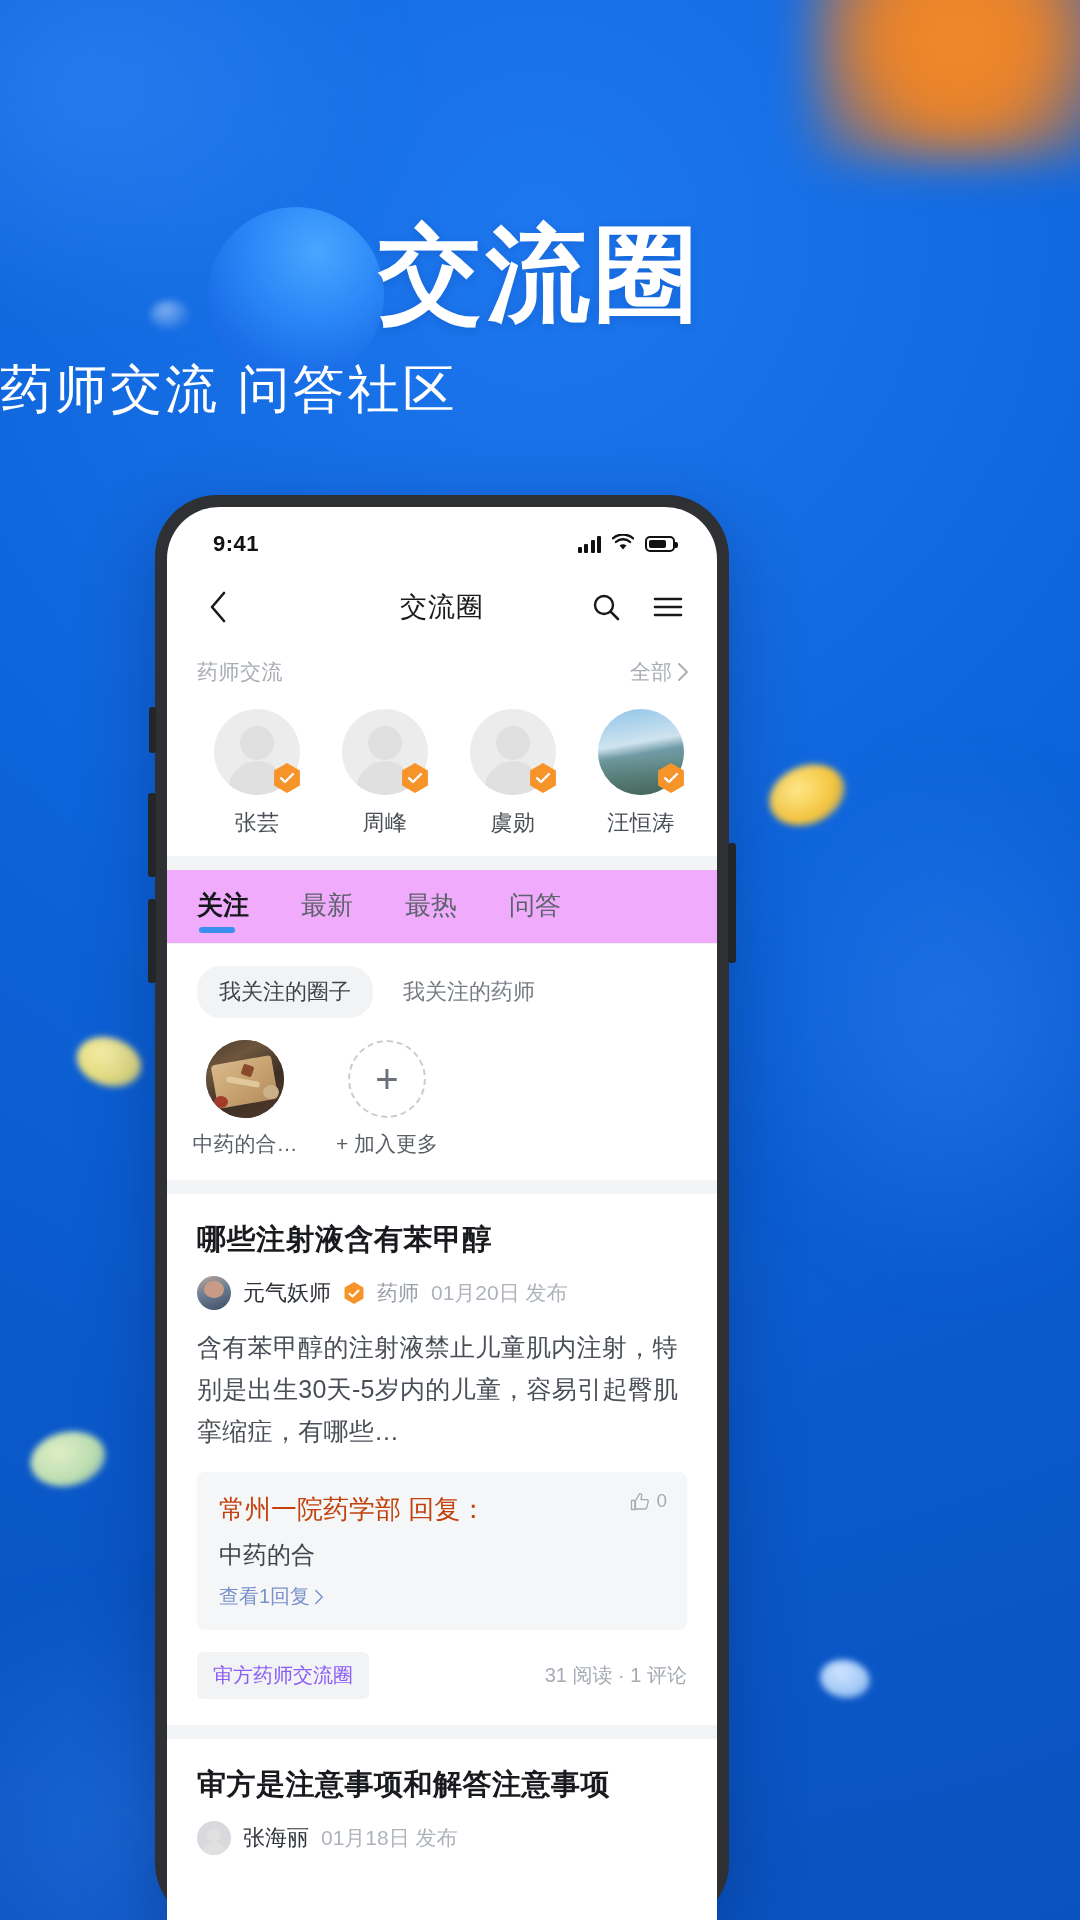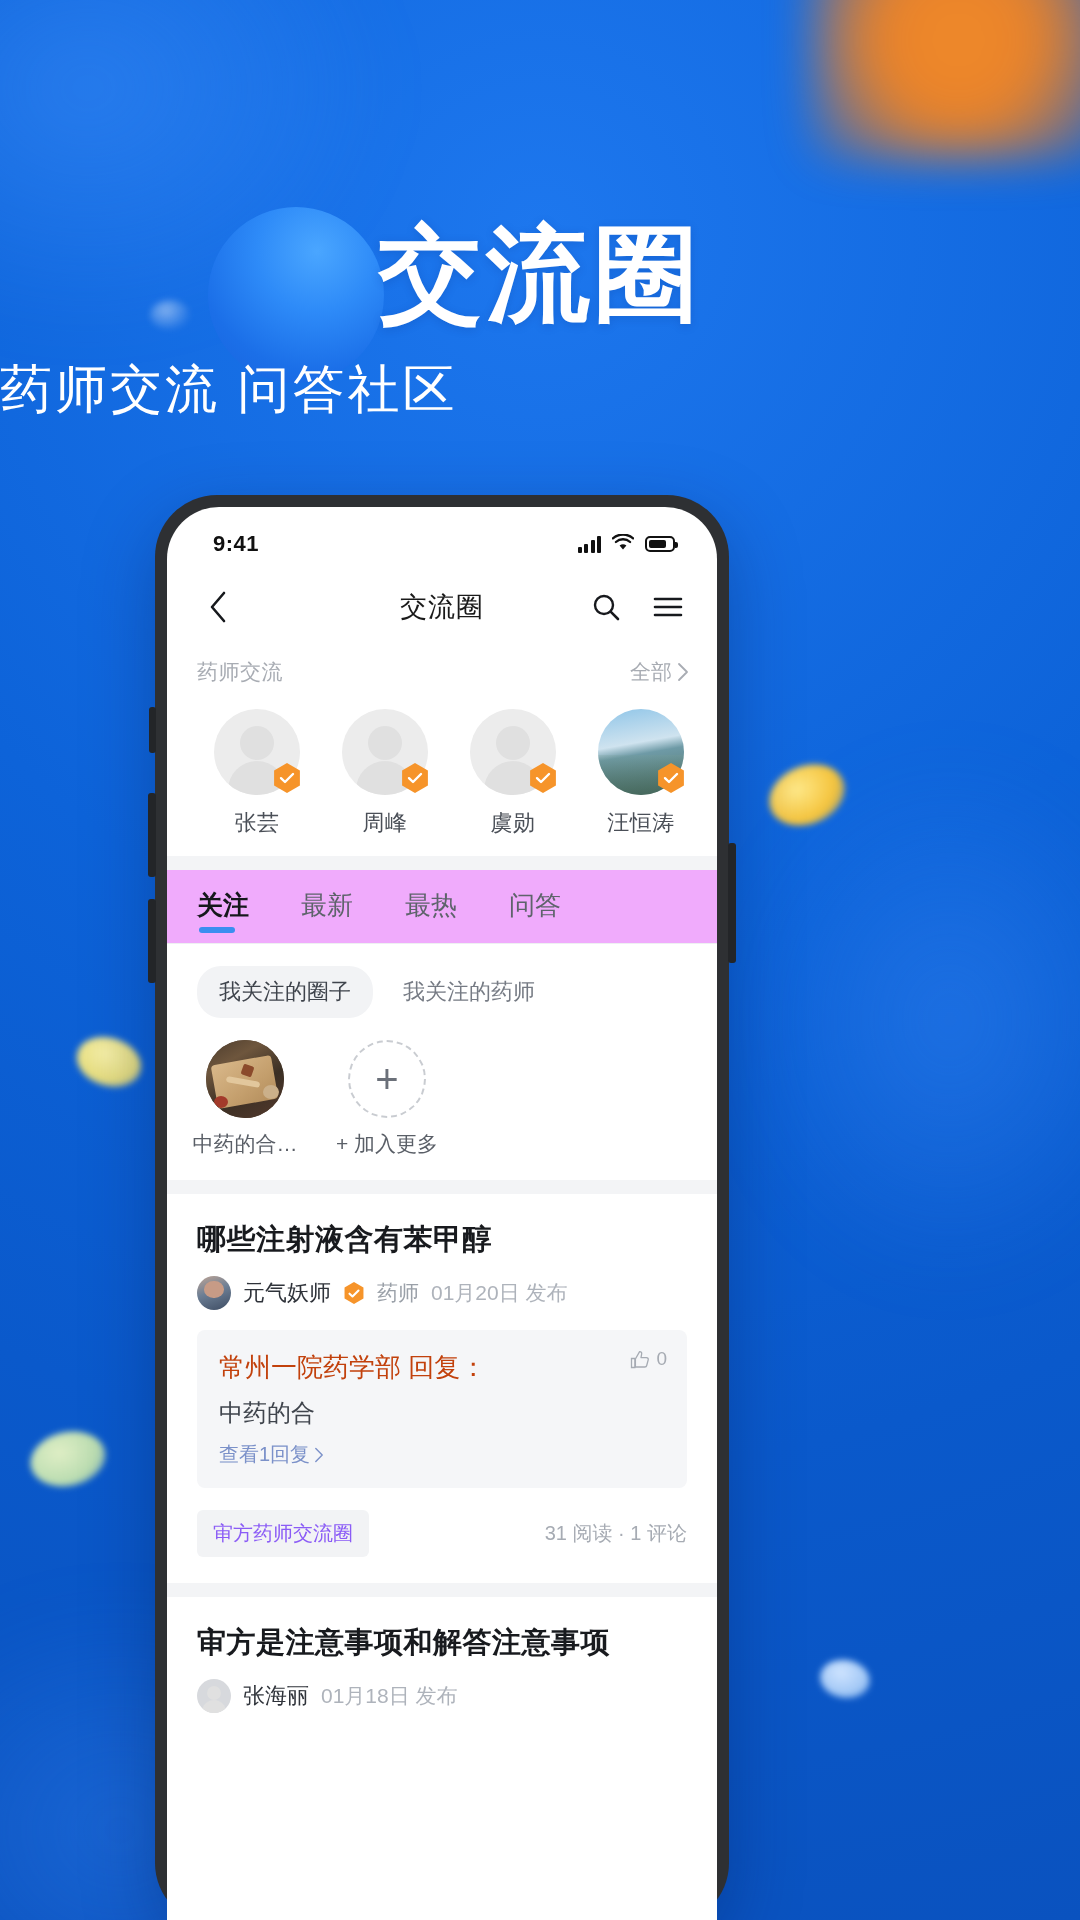--- a/index.html
+++ b/index.html
@@ -494,20 +494,21 @@
           <div class="meta-avatar photo"></div>
           <div class="meta-name">元气妖师</div>
           <div class="meta-badge">
             <svg width="12" height="9" viewBox="0 0 16 12">
                 <path d="M2 6.2 L6 10 L14 2" stroke="#fff" stroke-width="2.8" fill="none" stroke-linecap="round" stroke-linejoin="round"></path>
               </svg>
           </div>
           <div class="meta-role">药师</div>
           <div class="meta-date">01月20日 发布</div>
         </div>
+        <div class="post-body">含有苯甲醇的注射液禁止儿童肌内注射，特别是出生30天-5岁内的儿童，容易引起臀肌挛缩症，有哪些…</div>
 
         <div class="reply-box">
           <div class="reply-like">
             <svg width="20" height="19" viewBox="0 0 20 19">
               <path d="M1.5 8.5 h3.4 v9 H1.5 z" stroke="#a6abb3" stroke-width="1.3" fill="none"></path>
               <path d="M5.4 9 L9.6 1.6 c1.8 0 2.4 1.2 2 2.8 L11 7.6 h5.4 c1.4 0 2.1 1 1.8 2.2 l-1.5 5.7 c-0.2 1-0.9 1.5-1.9 1.5 H5.4 z" stroke="#a6abb3" stroke-width="1.3" fill="none" stroke-linejoin="round"></path>
             </svg>
             <span>0</span>
           </div>
           <div class="reply-head">常州一院药学部 回复：</div>

